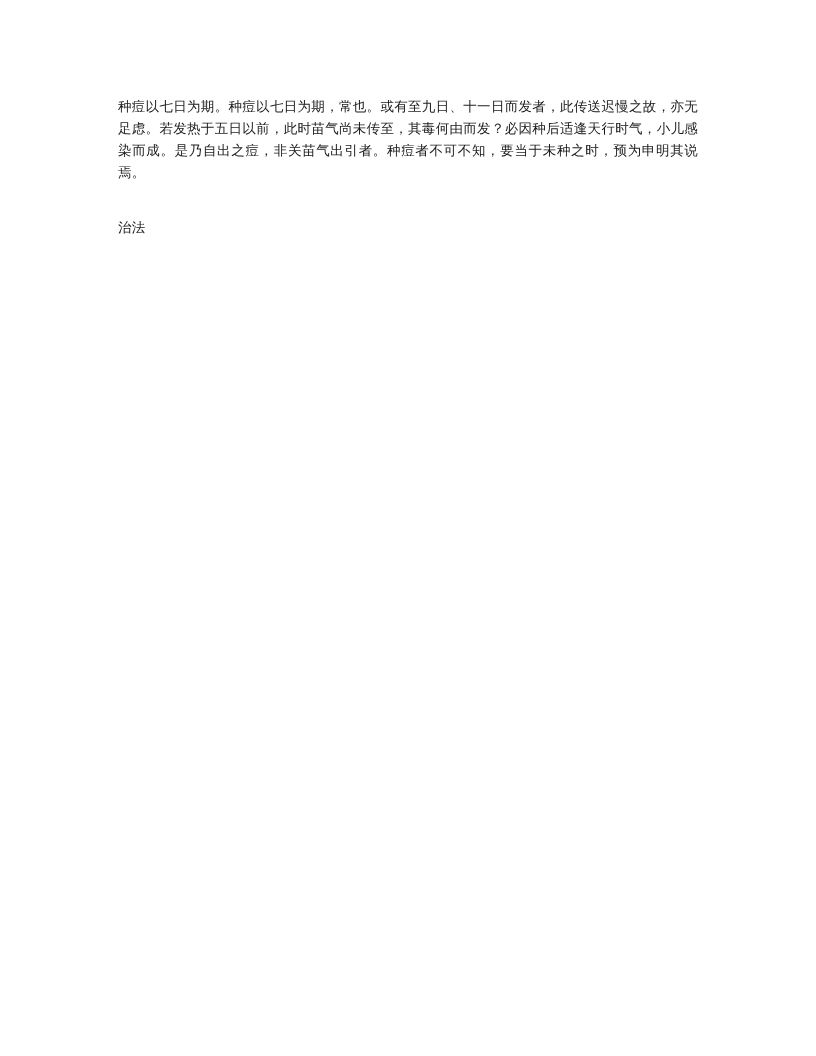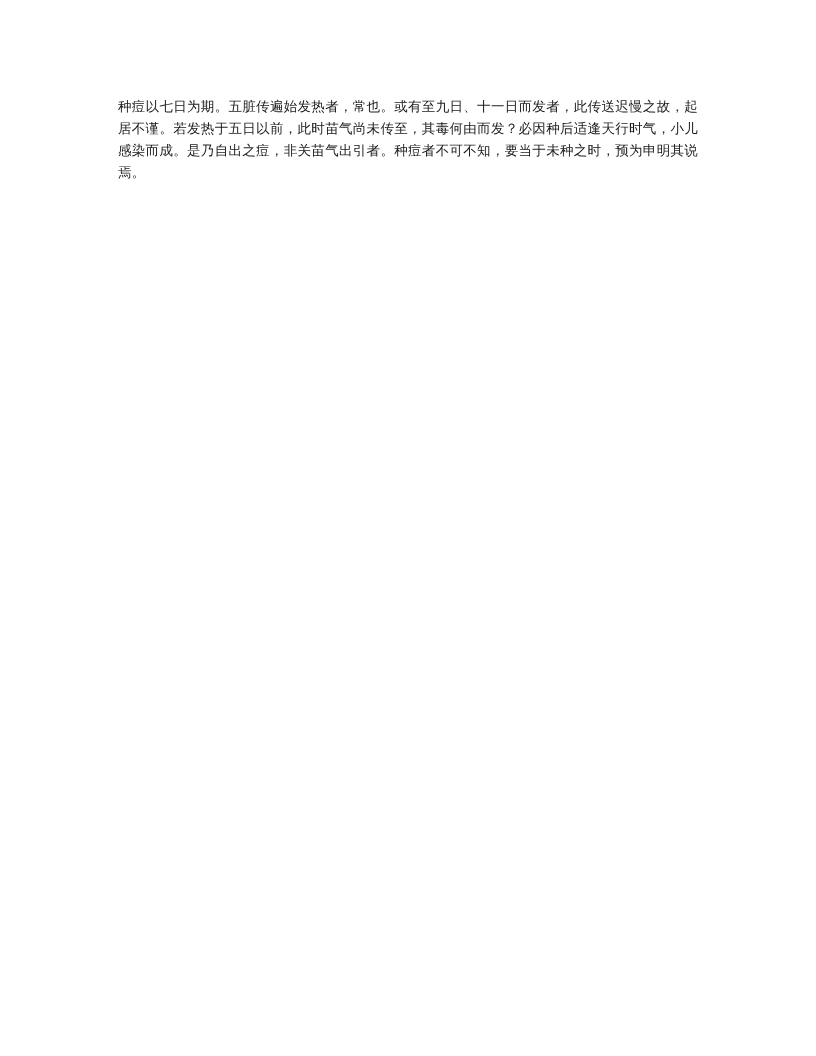--- a/index.html
+++ b/index.html
@@ -47,22 +47,23 @@
   .spacer-md {
     height: 34px;
   }
 </style>
 </head>
 <body>
 
 <div class="page">
   <div class="doc-body">
 
-    <p class="para">种痘以七日为期。五脏传遍始发热者，常也。或有至九日、十一日而发者，此传送迟慢之故，起居不谨。若发热于五日以前，此时苗气尚未传至，其毒何由而发？必因种后适逢天行时气，小儿感染而成。是乃自出之痘，非关苗气出引者。种痘者不可不知，要当于未种之时，预为申明其说焉。</p>
+    <p class="para">种痘以七日为期。种痘以七日为期，常也。或有至九日、十一日而发者，此传送迟慢之故，亦无足虑。若发热于五日以前，此时苗气尚未传至，其毒何由而发？必因种后适逢天行时气，小儿感染而成。是乃自出之痘，非关苗气出引者。种痘者不可不知，要当于未种之时，预为申明其说焉。</p>
 
     <div class="spacer-lg"></div>
 
+    <h2 class="heading">治法</h2>
 
     <div class="spacer-md"></div>
 
 
   </div>
 </div>
 
 </body></html>

